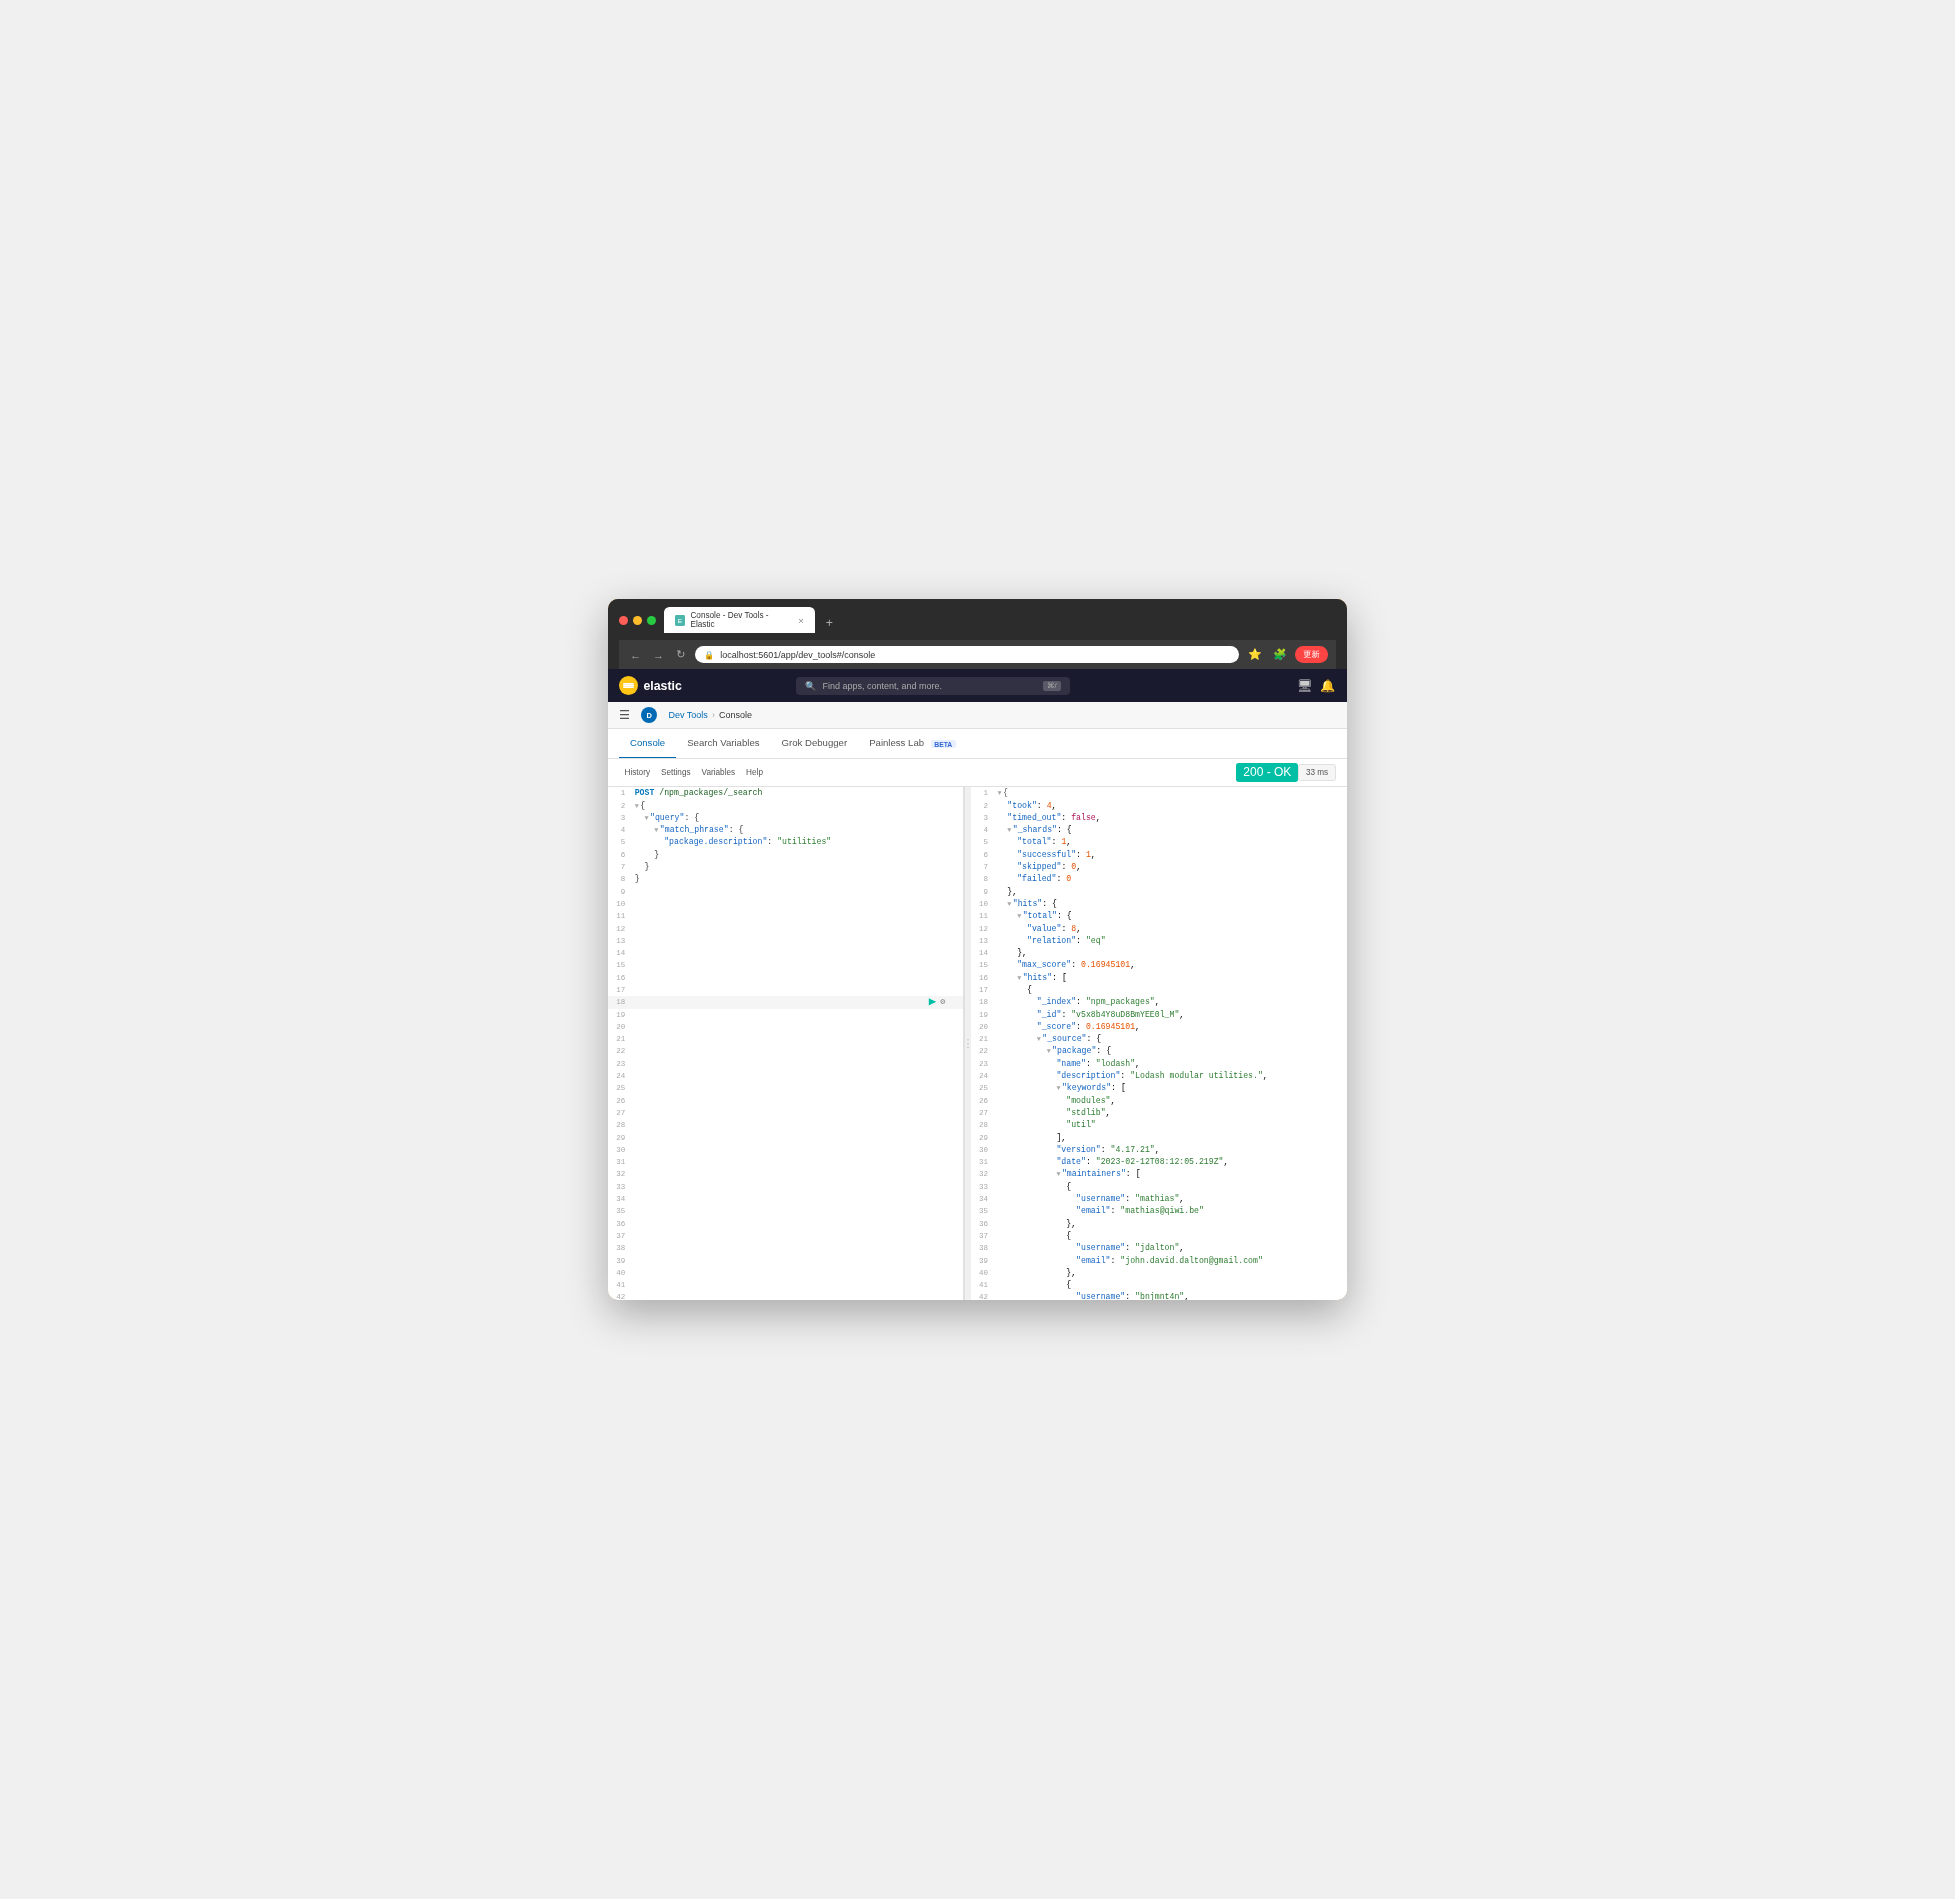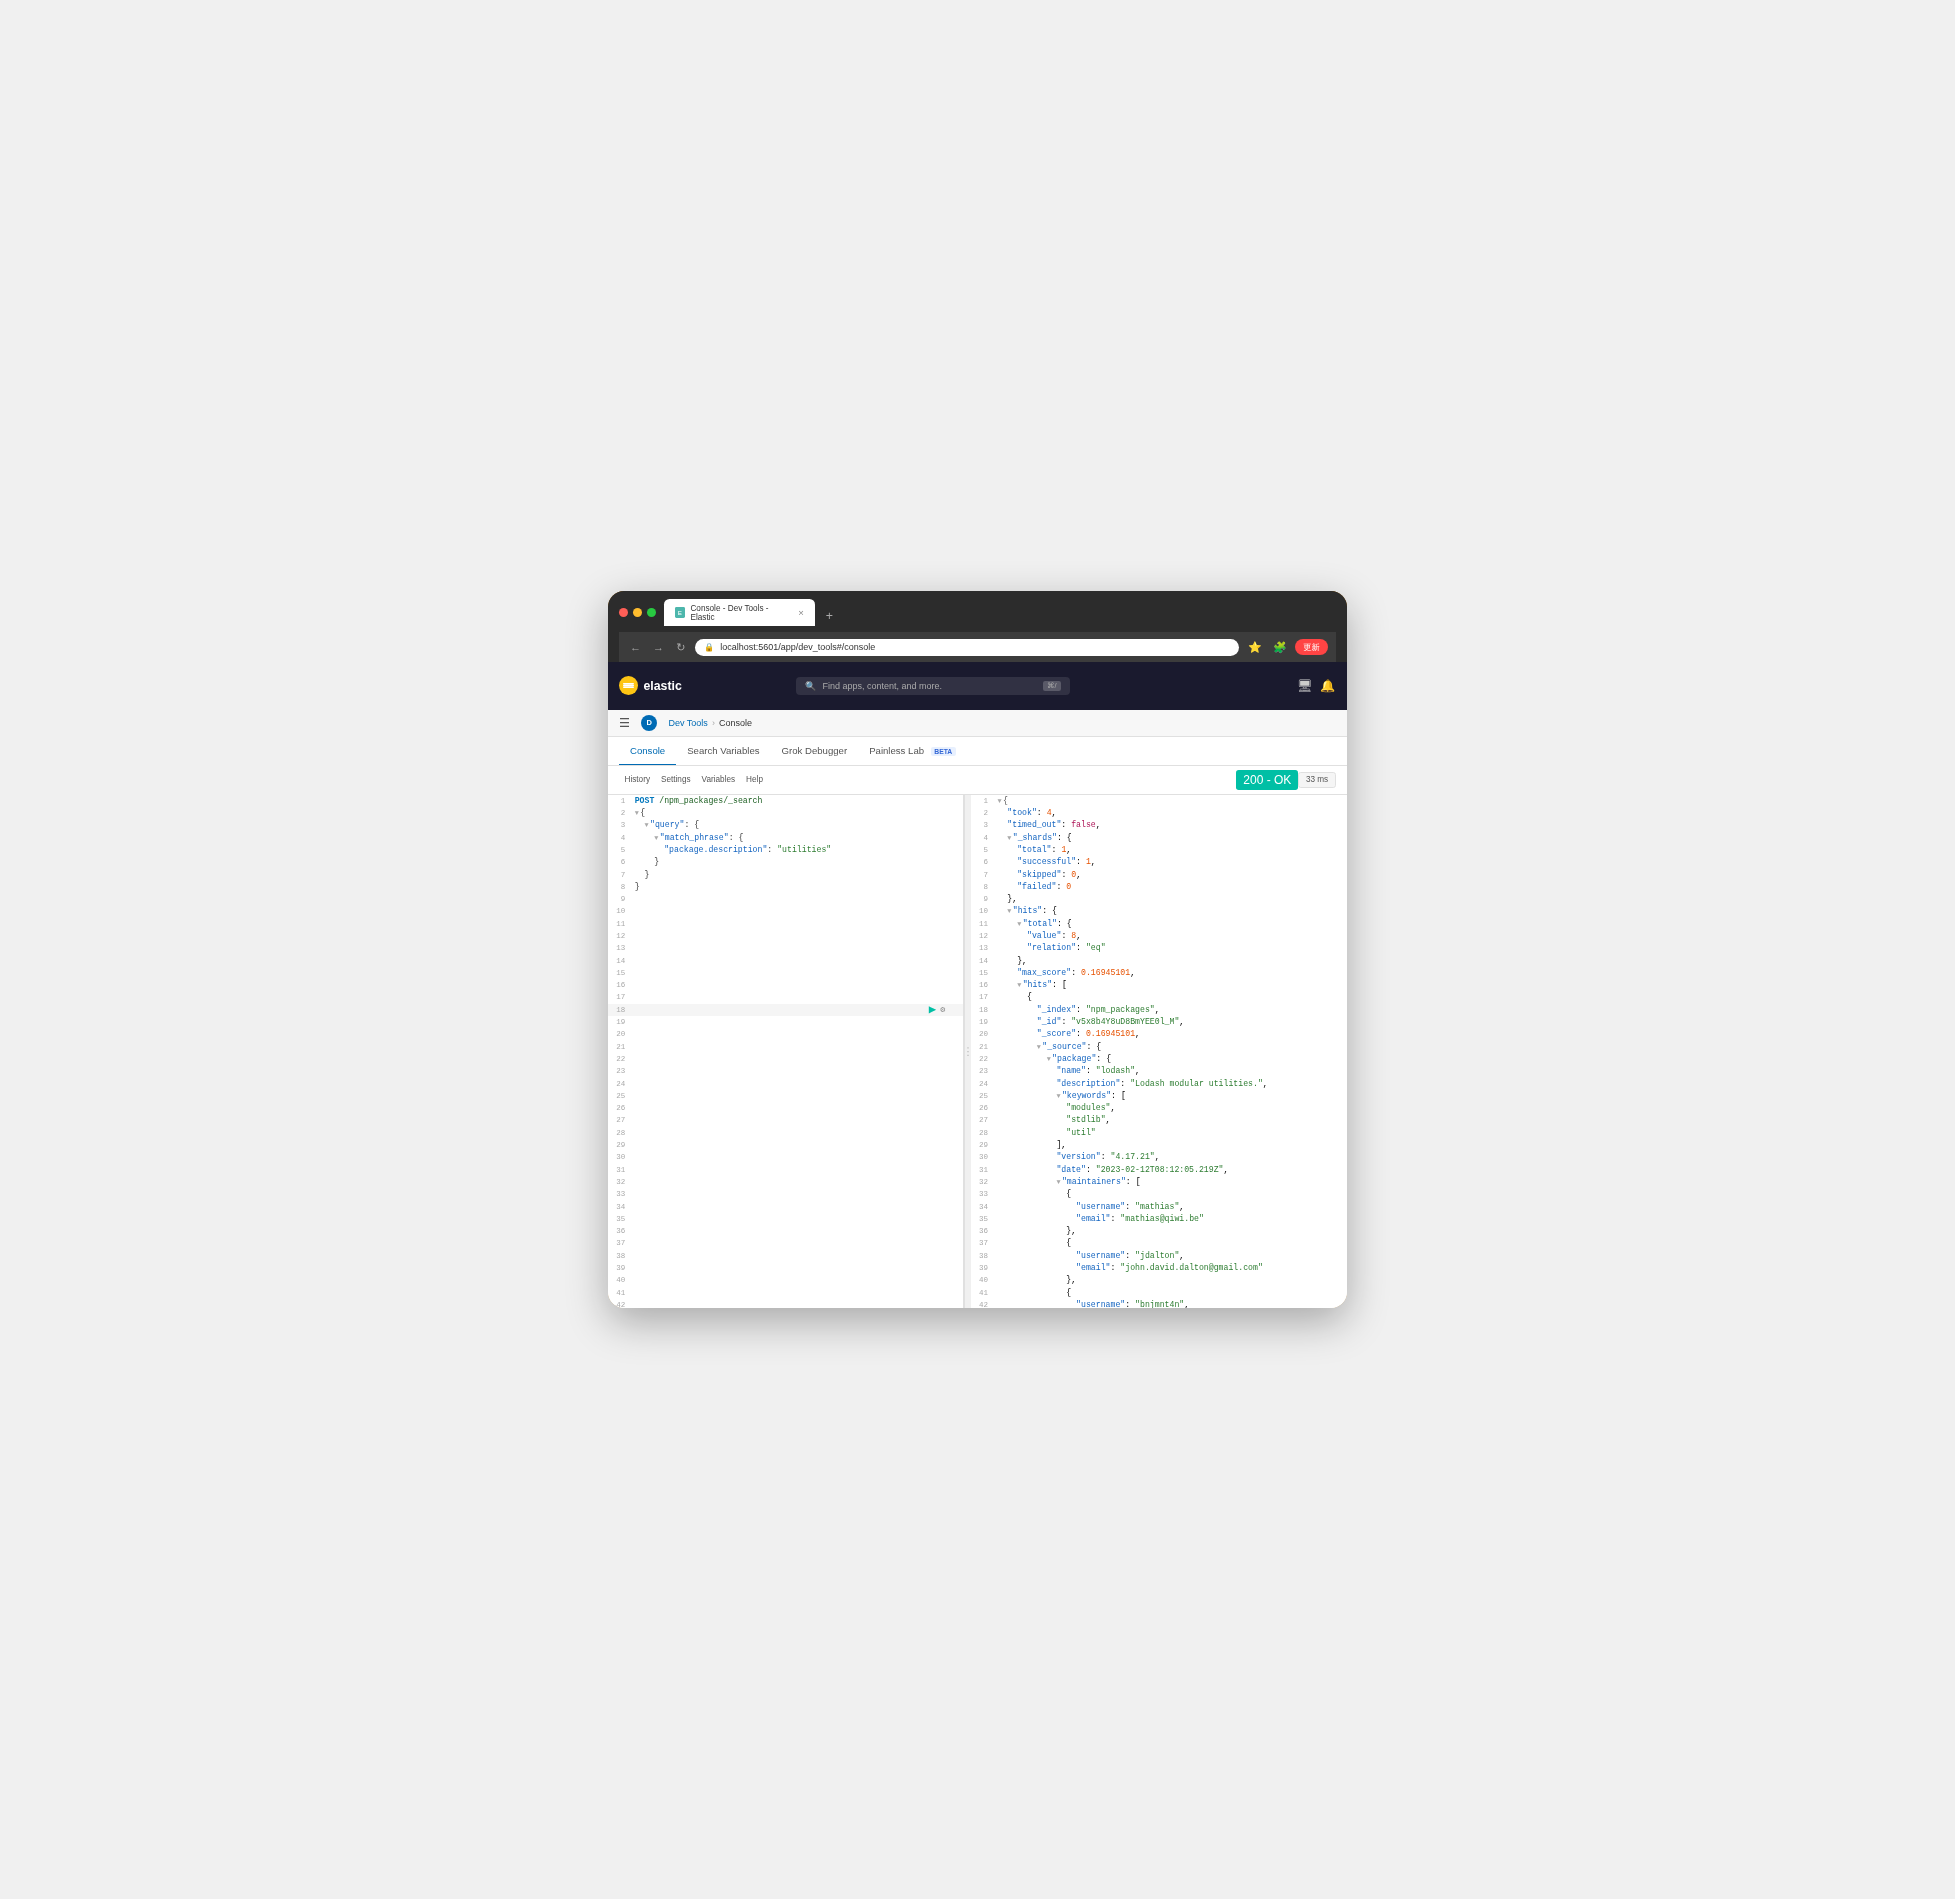--- a/index.html
+++ b/index.html
@@ -1,18 +1,18 @@
 <!DOCTYPE html>
 <html style="font-size:11px"><head>
   <meta charset="utf-8">
   <style>
     * { box-sizing: border-box; margin: 0; padding: 0; }
     body { font-family: -apple-system, BlinkMacSystemFont, 'Segoe UI', sans-serif; background: #f0f0f0; display: flex; justify-content: center; align-items: center; min-height: 100vh; }
 
-    .browser-window { width: 739px; background: #a16207; border-radius: 16px; box-shadow: 0 13.7px 41px rgba(0,0,0,0.3); overflow: hidden; }
+    .browser-window { width: 739px; background: #a16207; border-radius: 10px; box-shadow: 0 13.7px 41px rgba(0,0,0,0.3); overflow: hidden; }
 
     
     .browser-chrome { background: #2c2c2c; padding: 8.2px 11px 0; }
     .browser-titlebar { display: flex; align-items: center; gap: 8.2px; margin-bottom: 6.8px; }
     .traffic-lights { display: flex; gap: 4.8px; }
     .traffic-light { width: 9px; height: 9px; border-radius: 50%; }
     .tl-red { background: #ff5f57; }
     .tl-yellow { background: #ffbd2e; }
     .tl-green { background: #28ca41; }
     .browser-tabs { display: flex; align-items: flex-end; flex: 1; }
@@ -26,21 +26,21 @@
     .address-bar { flex: 1; background: #fff; border-radius: 13.7px; padding: 3.4px 9.6px; display: flex; align-items: center; gap: 5.5px; font-size: 9px; color: #333; }
     .address-bar .lock-icon { color: #888; font-size: 8.2px; }
     .browser-actions { display: flex; gap: 5.5px; align-items: center; }
     .browser-action-btn { color: #ccc; font-size: 11px; padding: 2.7px; }
     .update-btn { background: #ff4444; color: white; border: none; border-radius: 8.2px; padding: 2.7px 8.2px; font-size: 8.2px; cursor: pointer; display: flex; align-items: flex-start; gap: 2.7px; }
 
     
     .app { background: #fff; }
 
     
-    .app-header { background: #1a1a2e; height: 48px; display: flex; align-items: center; padding: 0 11px; gap: 2px; }
+    .app-header { background: #1a1a2e; height: 33px; display: flex; align-items: center; padding: 0 11px; gap: 2px; }
     .elastic-logo { display: flex; align-items: center; gap: 5.5px; }
     .elastic-logo-icon { width: 19px; height: 19px; }
     .search-bar { flex: 1; max-width: 274px; background: rgba(255,255,255,0.1); border-radius: 4.1px; padding: 4.1px 9.6px; display: flex; align-items: center; gap: 5.5px; color: #aaa; font-size: 9px; margin: 0 auto; }
     .header-actions { display: flex; gap: 8.2px; align-items: center; margin-left: auto; }
     .header-action-btn { color: #ccc; font-size: 12.3px; }
 
     
     .app-nav { background: #f7f7f7; border-bottom: 0.7px solid #e0e0e0; height: 27px; display: flex; align-items: center; padding: 0 11px; gap: 11px; }
     .nav-menu-btn { color: #555; font-size: 12.3px; }
     .nav-avatar { width: 16.4px; height: 16.4px; background: #006bb4; border-radius: 50%; color: white; font-size: 7.5px; font-weight: bold; display: flex; align-items: center; justify-content: center; }

